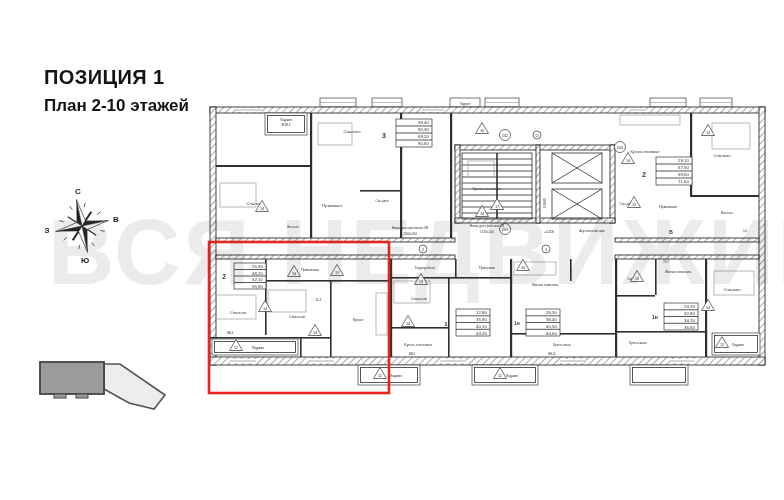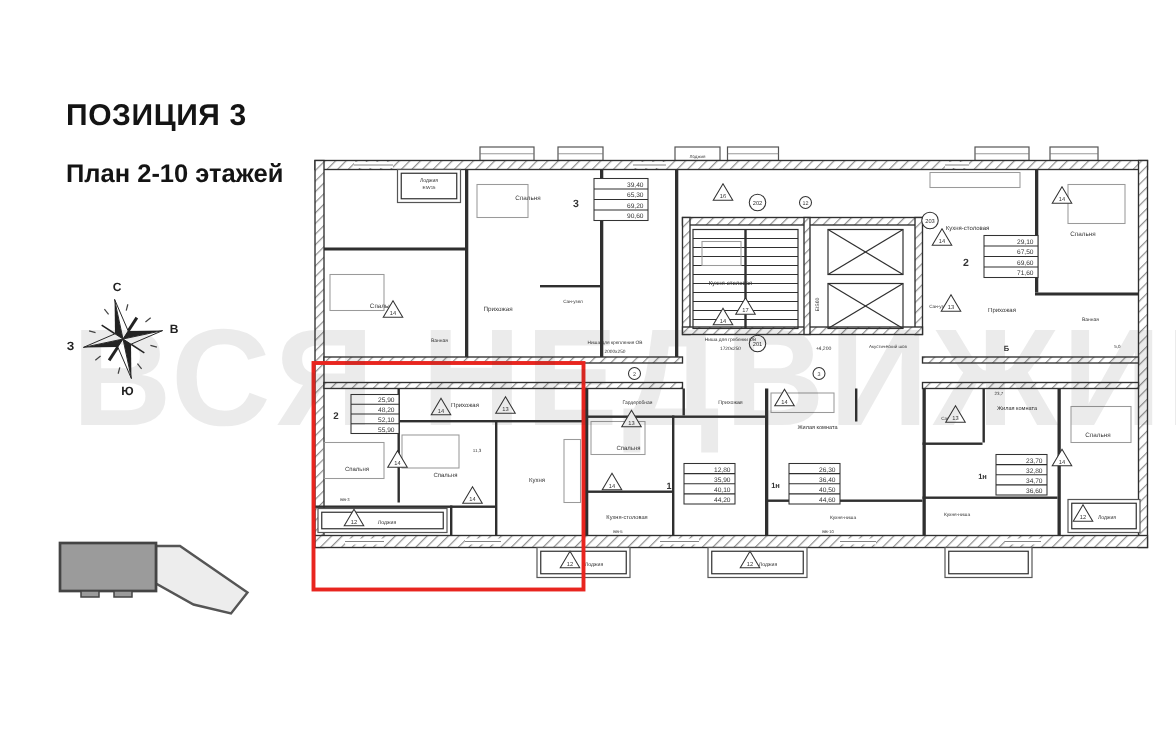--- a/index.html
+++ b/index.html
@@ -1,21 +1,21 @@
 <!DOCTYPE html>
 <html><head>
 <meta charset="utf-8">
 <style>
   html,body{margin:0;padding:0}
   body{width:784px;height:500px;position:relative;background:#fff;
        font-family:"Liberation Sans",sans-serif;overflow:hidden}
   .title-block{position:absolute;left:44px;top:66px;z-index:3}
   .tb-pos{font-size:20px;font-weight:bold;color:#141414;letter-spacing:.4px}
   .tb-sec{font-size:16px;font-weight:bold;color:#979797;margin-top:8px}
-  .tb-plan{font-size:17px;font-weight:bold;color:#141414;margin-top:17px}
+  .tb-plan{font-size:17px;font-weight:bold;color:#141414;margin-top:7px}
   .watermark{position:absolute;left:48px;top:200px;font-size:92px;font-weight:bold;
        color:rgba(60,60,60,0.10);letter-spacing:3px;white-space:nowrap;z-index:8;
        pointer-events:none}
   .compass{position:absolute;left:42px;top:184px;z-index:2}
   .keyplan{position:absolute;left:36px;top:356px;z-index:2}
   .plan{position:absolute;left:200px;top:95px;z-index:4}
   svg text{font-family:"Liberation Sans",sans-serif;fill:#333}
   .rl{text-anchor:middle}
   .tv{text-anchor:end;font-size:4.4px}
   .w{fill:url(#h);stroke:#2f2f2f;stroke-width:0.9}
@@ -25,21 +25,21 @@
   .lg{fill:#fff;stroke:#555;stroke-width:0.8}
   .tbl{fill:#fff;stroke:#333;stroke-width:0.7}
   .tri{fill:#fff;stroke:#333;stroke-width:0.7}
   .cir{fill:#fff;stroke:#333;stroke-width:0.7}
   .cmp-lbl{font-size:8px;font-weight:bold;fill:#222;text-anchor:middle}
 </style>
 </head>
 <body>
 
 <div class="title-block">
-  <div class="tb-pos">ПОЗИЦИЯ 3</div>
+  <div class="tb-pos">ПОЗИЦИЯ 1</div>
   <div class="tb-plan">План 2-10 этажей</div>
 </div>
 
 <div class="watermark">ВСЯ НЕДВИЖИМОСТЬ</div>
 
 <svg class="compass" width="80" height="82" viewBox="0 0 80 82">
   <g transform="rotate(-12 40 42)">
     <line x1="40" y1="42" x2="52" y2="30" stroke="#222" stroke-width="2"></line>
     <line x1="40" y1="42" x2="28" y2="54" stroke="#222" stroke-width="2"></line>
     <line x1="40" y1="42" x2="52" y2="54" stroke="#222" stroke-width="1"></line>

